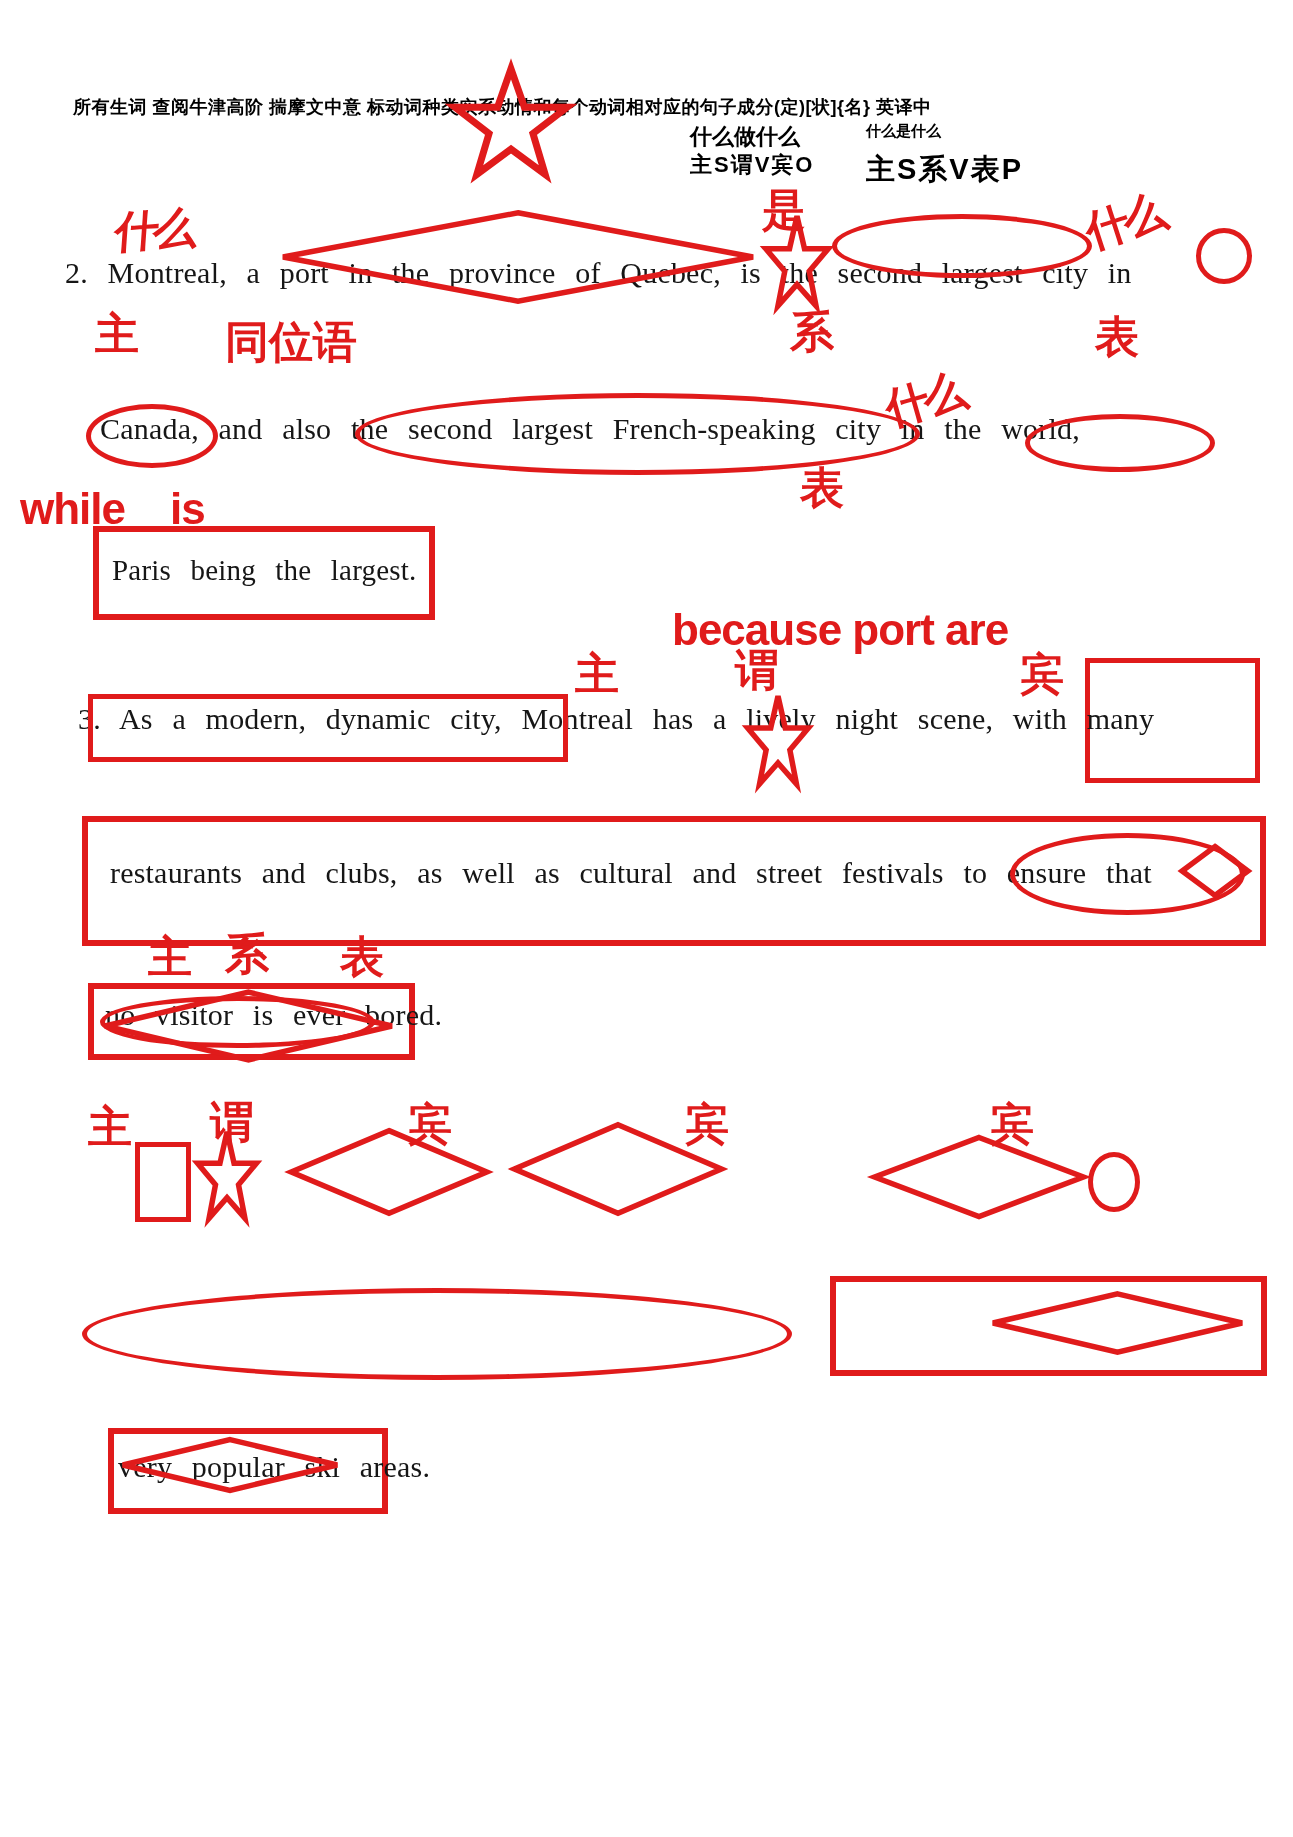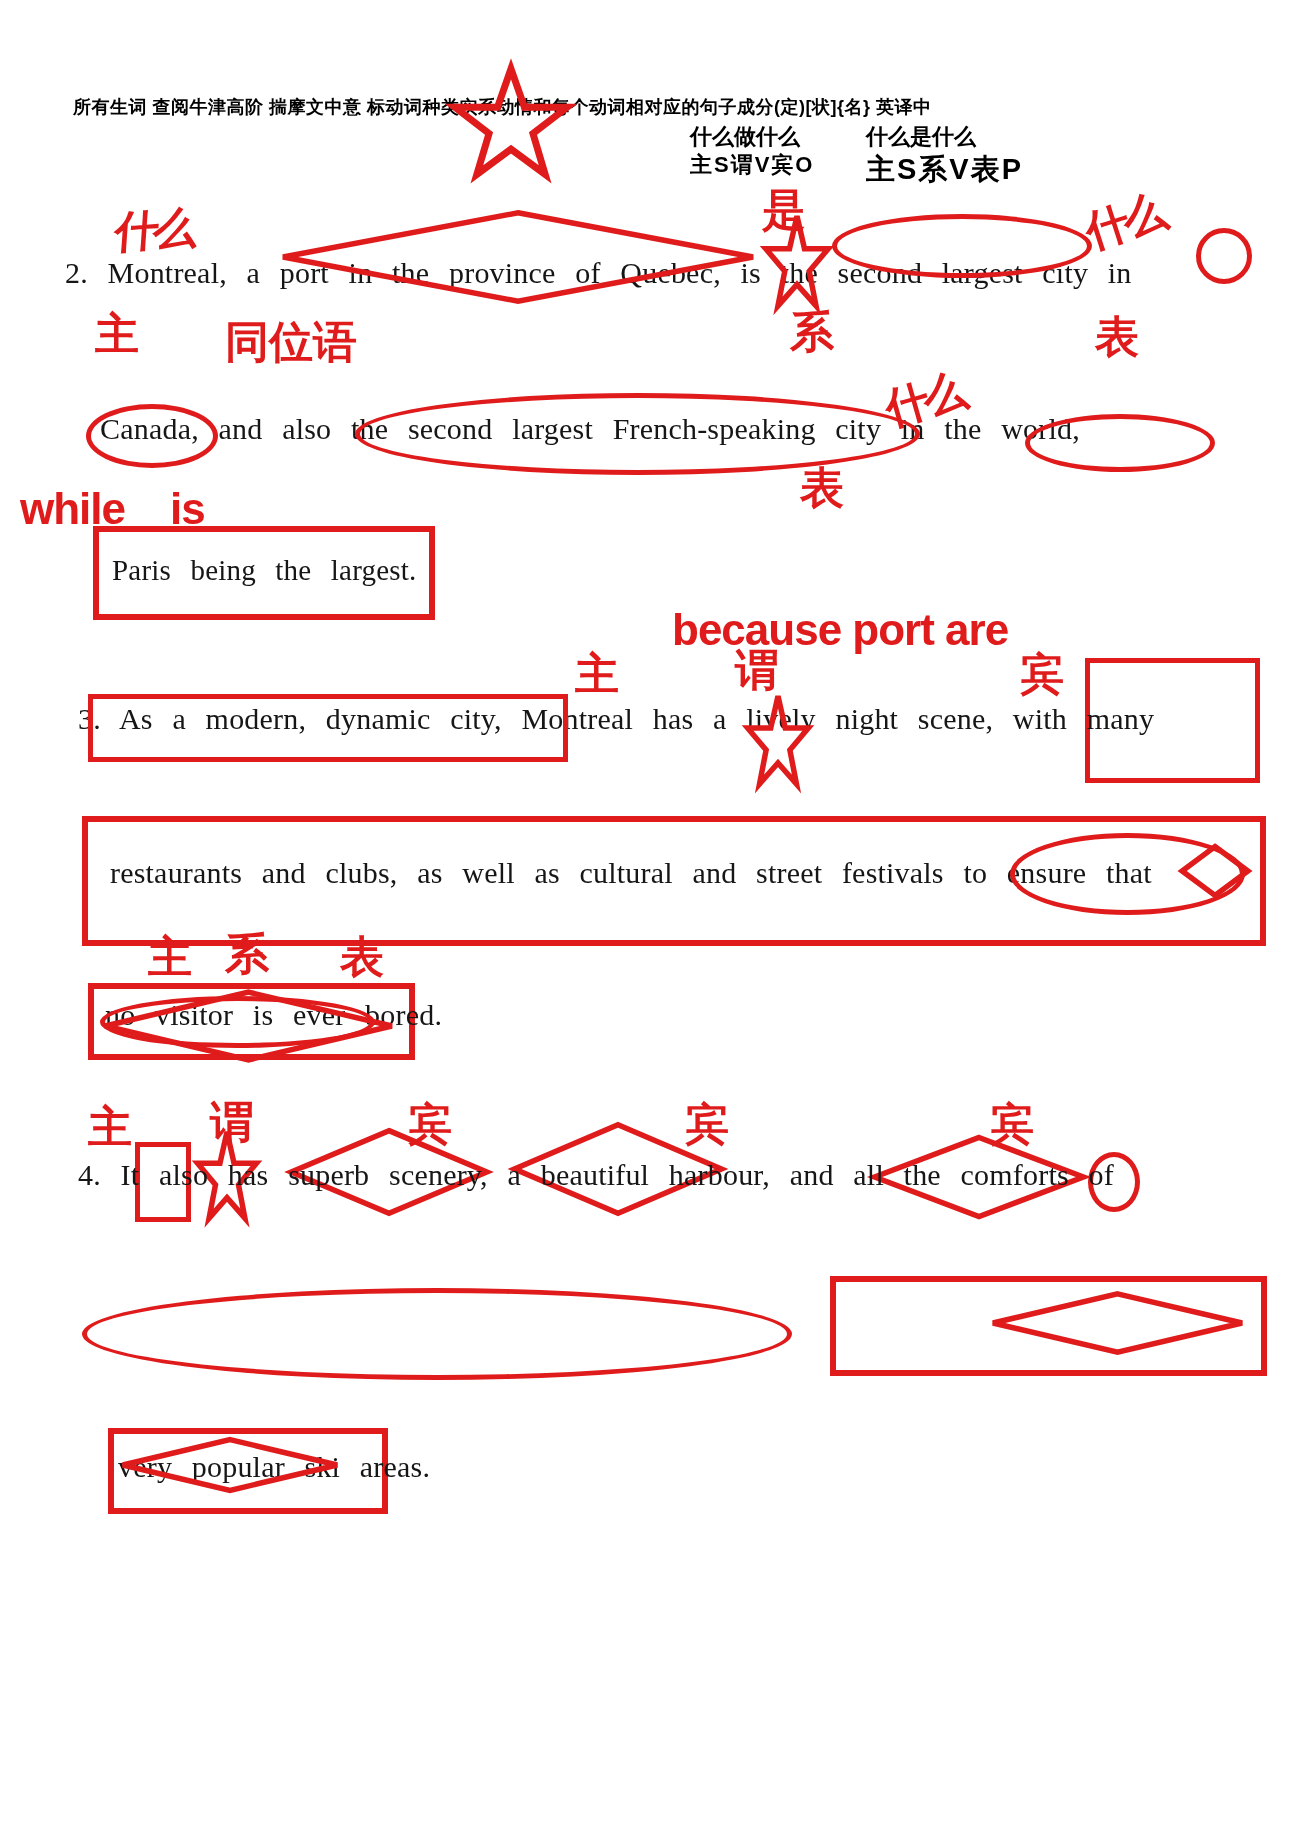--- a/index.html
+++ b/index.html
@@ -41,21 +41,21 @@
 </head>
 <body>
 
 <div class="page">
 
   <div class="hdr" style="left:73px; top:95px; font-size:18px; letter-spacing:0.5px;">所有生词 查阅牛津高阶 揣摩文中意 标动词种类实系动情和每个动词相对应的句子成分(定)[状]{名} 英译中</div>
   <svg class="shape thick" style="left:450px; top:64px; width:122px; height:120px;" viewBox="0 0 100 100" preserveAspectRatio="none">
     <polygon points="50,4 61,36 96,36 68,58 78,92 50,71 22,92 32,58 4,36 39,36"></polygon>
   </svg>
   <div class="hdr" style="left:690px; top:122px; font-size:22px;">什么做什么</div>
-  <div class="hdr" style="left:866px; top:122px; font-size:22px;">什么是什么</div>
+  <div class="hdr" style="left:866px; top:122px; font-size:15px;">什么是什么</div>
   <div class="hdr" style="left:690px; top:150px; font-size:22px; letter-spacing:2px;">主S谓V宾O</div>
   <div class="hdr" style="left:866px; top:150px; font-size:29px; letter-spacing:2px;">主S系V表P</div>
 
   <div class="cn-red" style="left:115px; top:208px; transform:skewX(-8deg) rotate(-4deg); letter-spacing:-6px;">什么</div>
   <div class="cn-red" style="left:762px; top:188px;">是</div>
   <div class="cn-red" style="left:1085px; top:200px; transform:rotate(-18deg); letter-spacing:-6px;">什么</div>
 
   <div class="en" style="left:65px; top:256px;">2. Montreal, a port in the province of Quebec, is the second largest city in</div>
 
   <svg class="shape" style="left:268px; top:210px; width:500px; height:94px;" viewBox="0 0 100 100" preserveAspectRatio="none">
@@ -124,21 +124,20 @@
   </svg>
   <div class="cn-red" style="left:685px; top:1102px;">宾</div>
   <svg class="shape" style="left:508px; top:1122px; width:220px; height:94px;" viewBox="0 0 100 100" preserveAspectRatio="none">
     <polygon points="50,3 97,50 50,97 3,50"></polygon>
   </svg>
   <div class="cn-red" style="left:990px; top:1102px;">宾</div>
   <svg class="shape" style="left:868px; top:1135px; width:222px; height:84px;" viewBox="0 0 100 100" preserveAspectRatio="none">
     <polygon points="50,3 97,50 50,97 3,50"></polygon>
   </svg>
   <div class="ellipse" style="left:1088px; top:1152px; width:42px; height:50px;"></div>
-  <div class="en" style="left:78px; top:1158px;">4. It also has superb scenery, a beautiful harbour, and all the comforts of</div>
 
   <div class="ellipse" style="left:82px; top:1288px; width:700px; height:82px;"></div>
   <div class="rbox" style="left:830px; top:1276px; width:425px; height:88px; border-width:6px;"></div>
   <svg class="shape" style="left:985px; top:1292px; width:265px; height:62px;" viewBox="0 0 100 100" preserveAspectRatio="none">
     <polygon points="50,3 97,50 50,97 3,50"></polygon>
   </svg>
 
   <div class="rbox" style="left:108px; top:1428px; width:268px; height:74px; border-width:6px;"></div>
   <div class="en" style="left:118px; top:1450px;">very popular ski areas.</div>
   <svg class="shape" style="left:116px; top:1438px; width:228px; height:54px;" viewBox="0 0 100 100" preserveAspectRatio="none">

